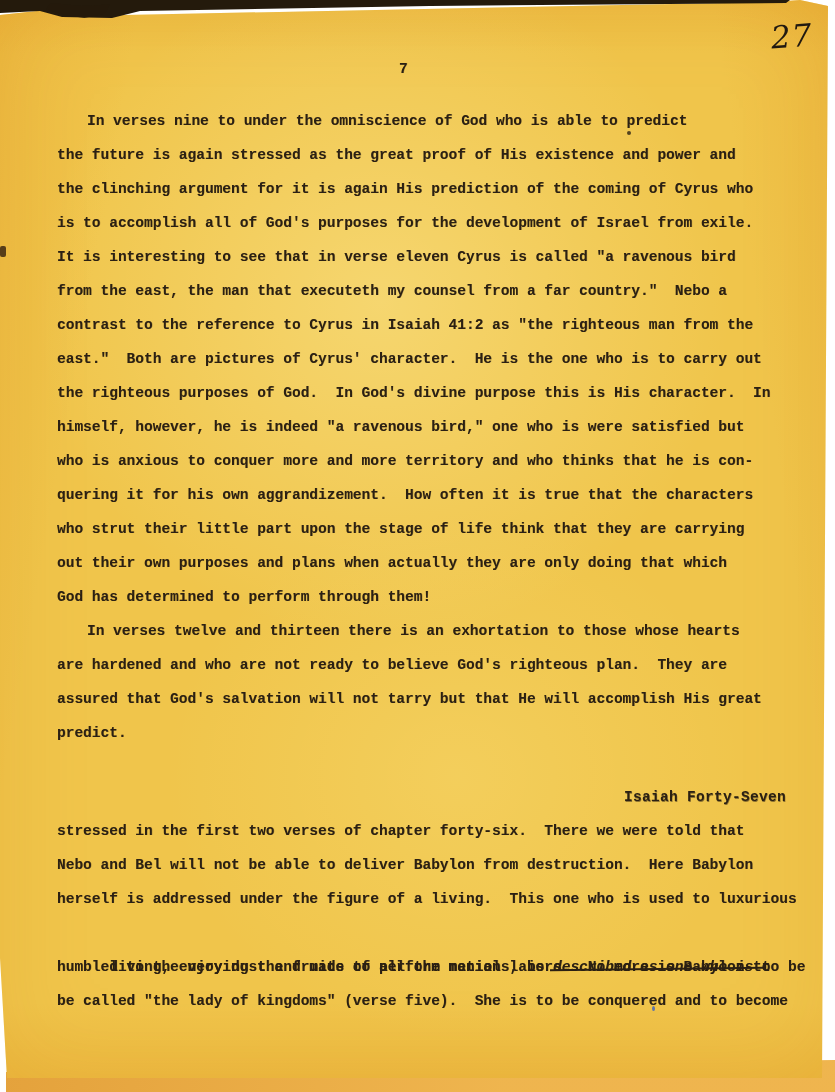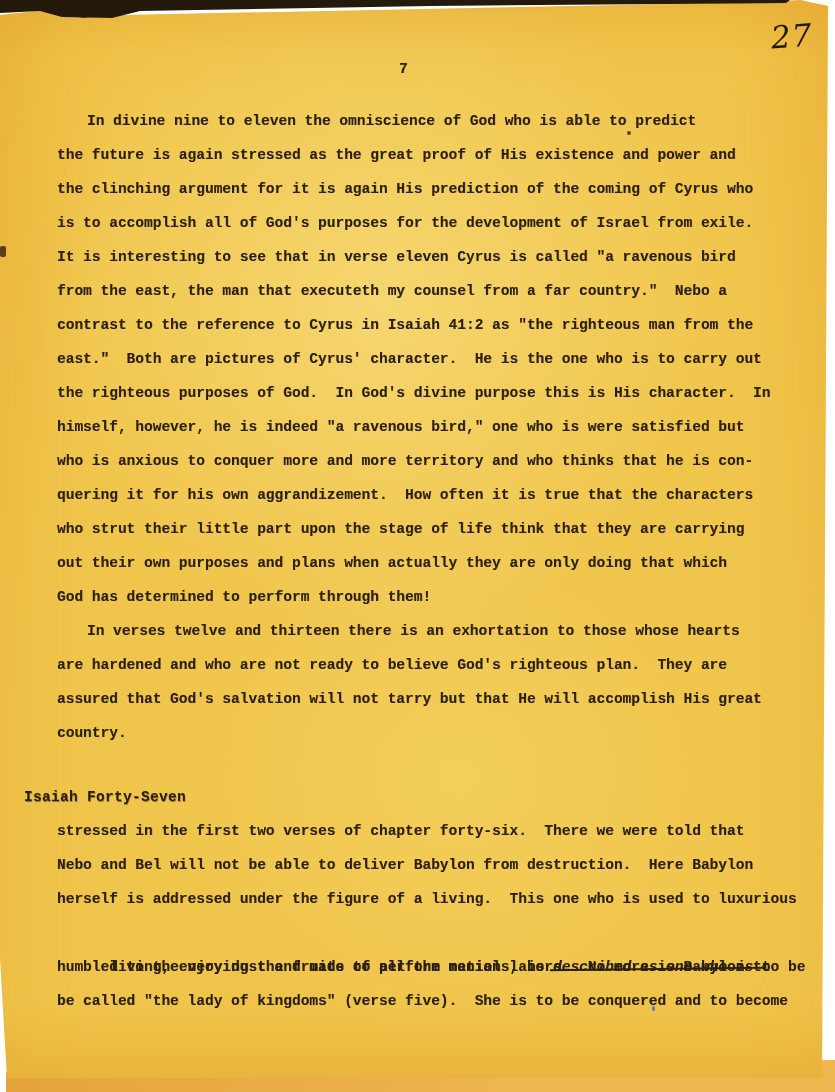--- a/index.html
+++ b/index.html
@@ -62,21 +62,21 @@
     font-family:"DejaVu Serif", serif;
     font-size:31px; font-style:italic; font-weight:500;
     transform:rotate(-4deg);
     letter-spacing:1px;
   }
   .text-block{position:absolute; left:57px; top:104px; width:762px;}
   .line{height:34px; line-height:34px; white-space:pre; overflow:visible;}
   .indent{padding-left:30px;}
   .heading{
     margin-top:30px;
-    text-align:left;
+    text-align:right;
     transform:translateX(-33px);
     letter-spacing:.3px;
     text-shadow:.6px .5px 0 rgba(43,32,19,.5);
   }
   .struck{position:relative; display:inline-block;font-style:italic;}
   .struck::after{
     content:""; position:absolute; left:-3px; right:-10px; top:52%; height:2.4px;
     background:var(--ink); transform:rotate(-.7deg);
   }
   .speck{position:absolute; border-radius:50%;}
@@ -94,39 +94,39 @@
   <div class="paper"></div>
 
   <div class="scan-edge-top"></div>
   <div class="scan-blotch"></div>
 
   <div class="handwritten">27</div>
 
   <div class="typed page-number">7</div>
 
   <div class="typed text-block">
-    <div class="line indent">In divine nine to eleven the omniscience of God who is able to predict</div>
+    <div class="line indent">In verses nine to under the omniscience of God who is able to predict</div>
     <div class="line">the future is again stressed as the great proof of His existence and power and</div>
     <div class="line">the clinching argument for it is again His prediction of the coming of Cyrus who</div>
     <div class="line">is to accomplish all of God's purposes for the development of Israel from exile.</div>
     <div class="line">It is interesting to see that in verse eleven Cyrus is called "a ravenous bird</div>
     <div class="line">from the east, the man that executeth my counsel from a far country."  Nebo a</div>
     <div class="line">contrast to the reference to Cyrus in Isaiah 41:2 as "the righteous man from the</div>
     <div class="line">east."  Both are pictures of Cyrus' character.  He is the one who is to carry out</div>
     <div class="line">the righteous purposes of God.  In God's divine purpose this is His character.  In</div>
     <div class="line">himself, however, he is indeed "a ravenous bird," one who is were satisfied but</div>
     <div class="line">who is anxious to conquer more and more territory and who thinks that he is con-</div>
     <div class="line">quering it for his own aggrandizement.  How often it is true that the characters</div>
     <div class="line">who strut their little part upon the stage of life think that they are carrying</div>
     <div class="line">out their own purposes and plans when actually they are only doing that which</div>
     <div class="line">God has determined to perform through them!</div>
     <div class="line indent">In verses twelve and thirteen there is an exhortation to those whose hearts</div>
     <div class="line">are hardened and who are not ready to believe God's righteous plan.  They are</div>
     <div class="line">assured that God's salvation will not tarry but that He will accomplish His great</div>
-    <div class="line">country.</div>
+    <div class="line">predict.</div>
 
     <div class="line heading">Isaiah Forty-Seven</div>
 
     <div class="line">stressed in the first two verses of chapter forty-six.  There we were told that</div>
     <div class="line">Nebo and Bel will not be able to deliver Babylon from destruction.  Here Babylon</div>
     <div class="line">herself is addressed under the figure of a living.  This one who is used to luxurious</div>
 
     <div class="line">
       <span>living, enjoying the fruits of all the nations, is </span><span class="struck">described as one who is</span><span> to be</span>
     </div>

